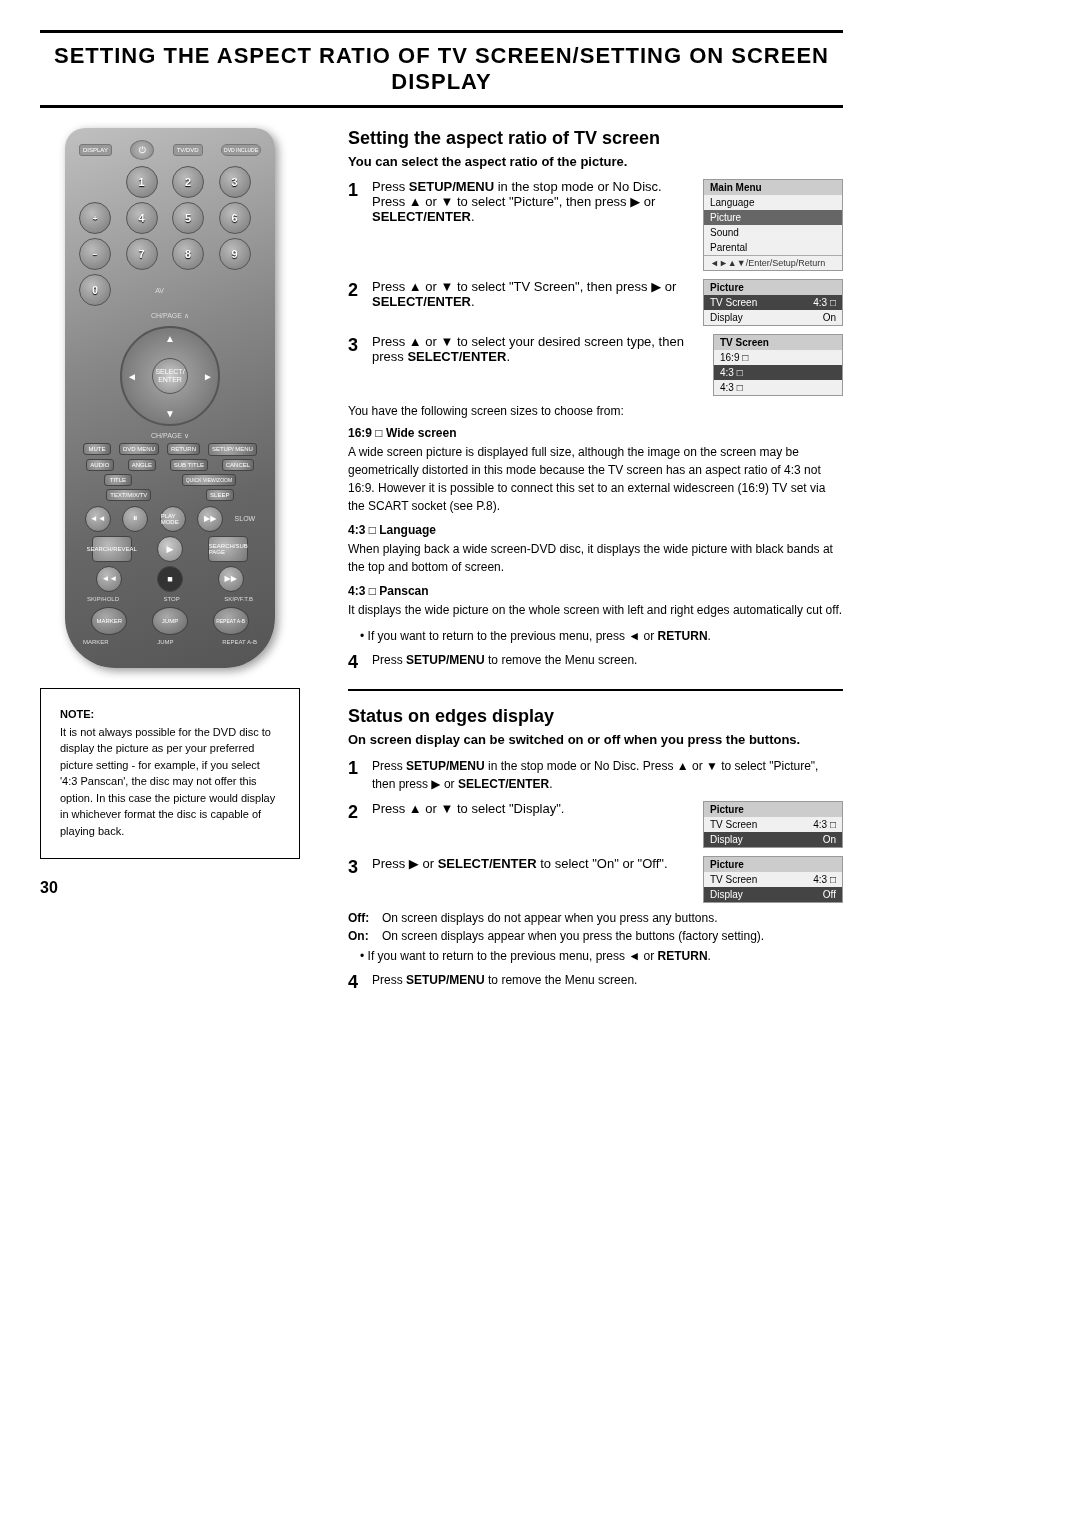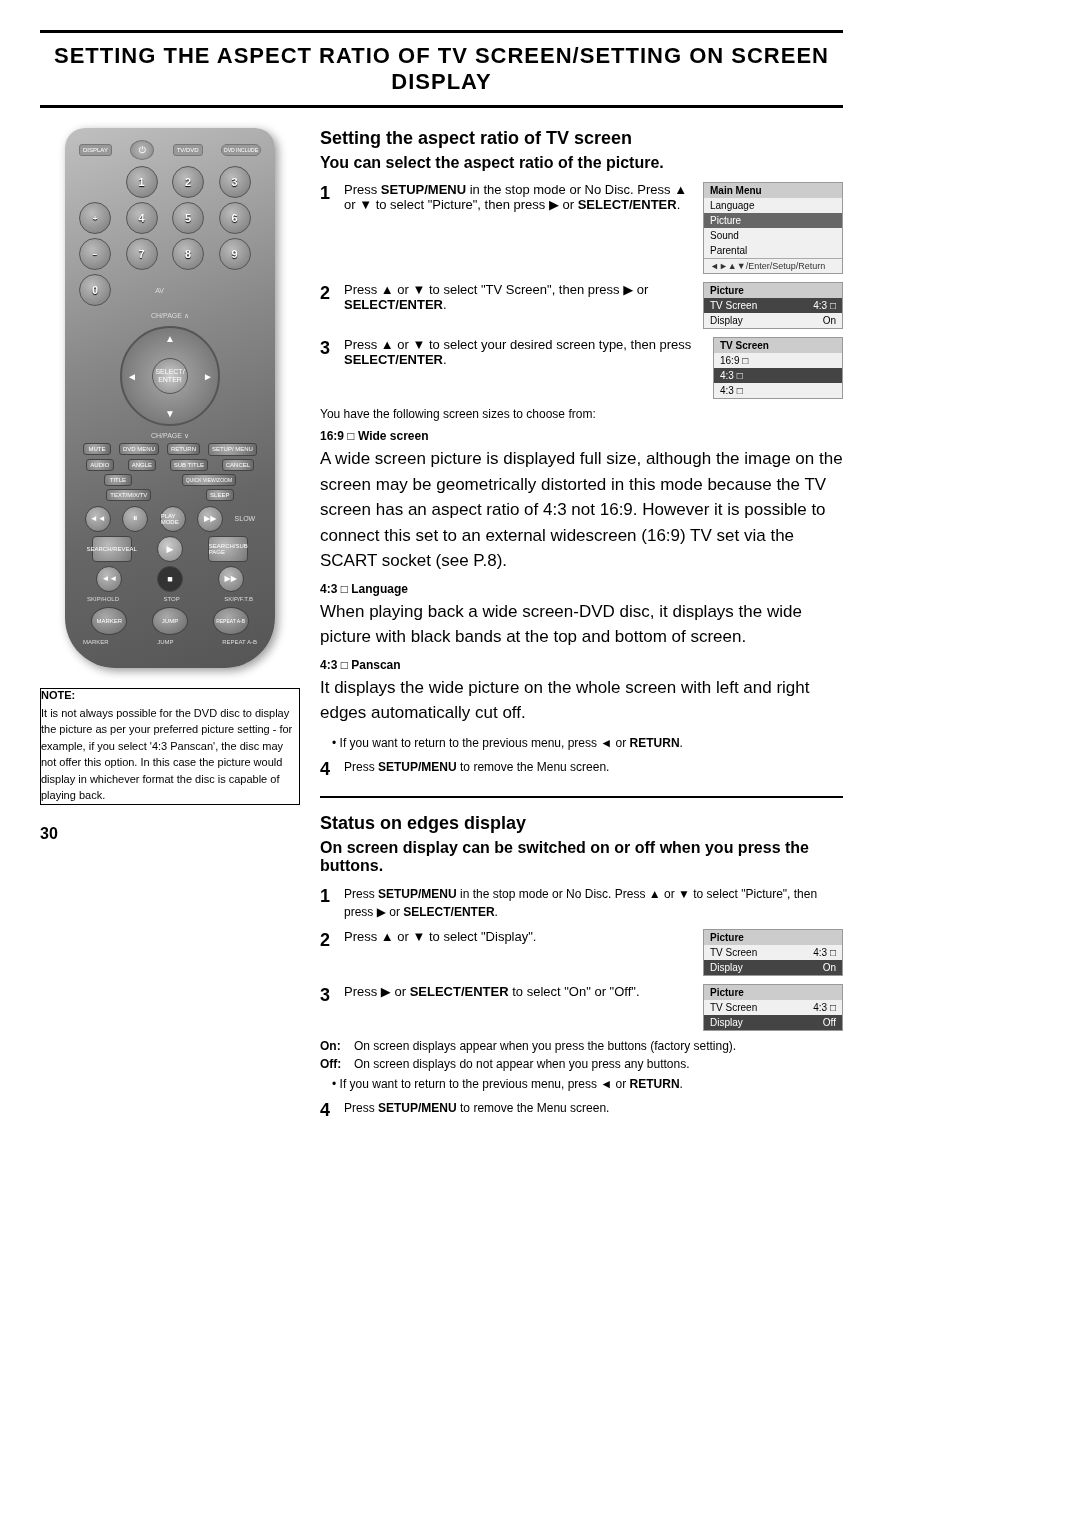--- a/index.html
+++ b/index.html
@@ -38,20 +38,21 @@
       gap: 20px;
     }
     
     .left-col {
       width: 260px;
       flex-shrink: 0;
     }
     
     .right-col {
       flex: 1;
+      margin-left: 28px;
     }
     
     .remote-container {
       display: flex;
       justify-content: center;
       margin-bottom: 20px;
     }
     .remote {
       width: 210px;
       background: linear-gradient(160deg, #c0c0c0 0%, #888 40%, #666 70%, #555 100%);
@@ -215,21 +216,21 @@
       align-items: center;
       justify-content: center;
       font-size: 6px;
       color: #fff;
       cursor: pointer;
       text-align: center;
     }
     
     .note-section {
       border: 1px solid #000;
-      padding: 0;
+      padding: 19px;
       font-size: 11px;
       margin-top: 10px;
     }
     .note-section .note-title {
       font-weight: bold;
       font-size: 11px;
     }
     
     .page-number {
       font-size: 16px;
@@ -237,21 +238,21 @@
       margin-top: 20px;
     }
     
     .section-title {
       font-size: 18px;
       font-weight: bold;
       margin-bottom: 5px;
     }
     .section-subtitle {
       font-weight: bold;
-      font-size: 16px;
+      font-size: 13px;
       margin-bottom: 10px;
     }
     .step {
       display: flex;
       gap: 8px;
       margin-bottom: 8px;
       align-items: flex-start;
     }
     .step-num {
       font-size: 18px;
@@ -347,21 +348,21 @@
     }
     .subsection {
       margin: 8px 0;
     }
     .subsection-title {
       font-weight: bold;
       font-size: 12px;
       margin-bottom: 3px;
     }
     .subsection-body {
-      font-size: 17px;
+      font-size: 12px;
       line-height: 1.5;
     }
     .bullet {
       font-size: 12px;
       line-height: 1.5;
       padding-left: 12px;
     }
     .bullet::before {
       content: "• ";
     }
@@ -658,26 +659,26 @@
               </div>
               <div class="sub-menu-row selected">
                 <span>Display</span>
                 <span>Off</span>
               </div>
             </div>
           </div>
         </div>
 
         <div class="on-off-row">
+          <span class="on-label">Off:</span>
+          <span>On screen displays do not appear when you press any buttons.</span>
+        </div>
+        <div class="on-off-row">
           <span class="on-label">On:</span>
           <span>On screen displays appear when you press the buttons (factory setting).</span>
-        </div>
-        <div class="on-off-row">
-          <span class="on-label">Off:</span>
-          <span>On screen displays do not appear when you press any buttons.</span>
         </div>
 
         <div class="bullet">
           <span>If you want to return to the previous menu, press ◄ or </span><strong>RETURN</strong><span>.</span>
         </div>
 
         <div class="step" style="margin-top:6px;">
           <div class="step-num">4</div>
           <div class="step-content">
             <span>Press </span><strong>SETUP/MENU</strong><span> to remove the Menu screen.</span>

